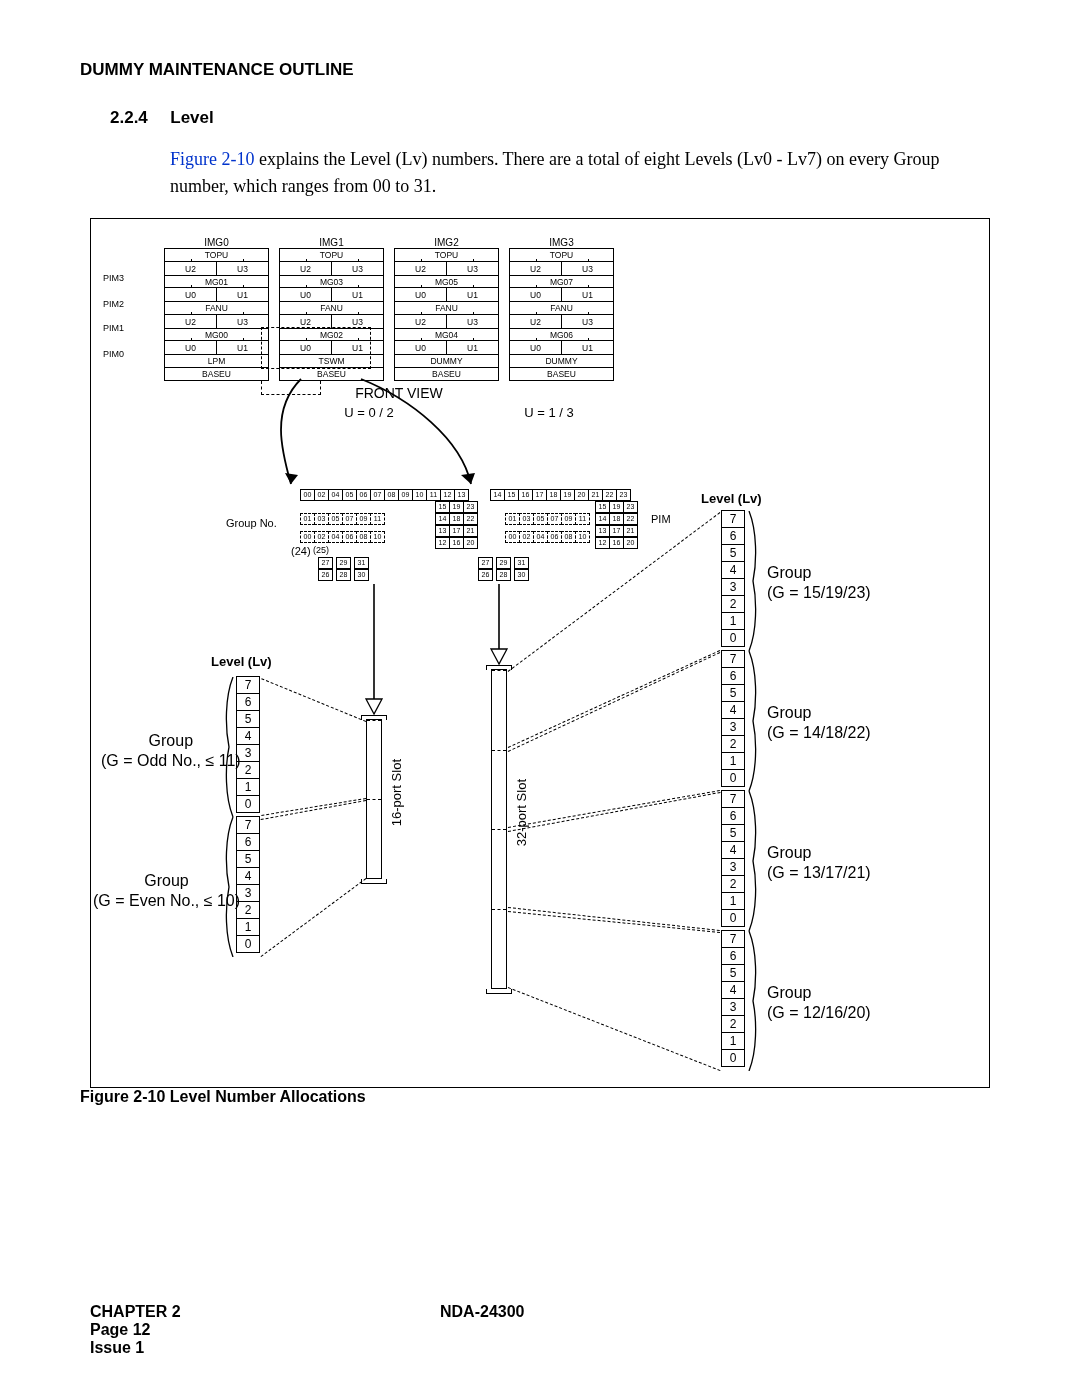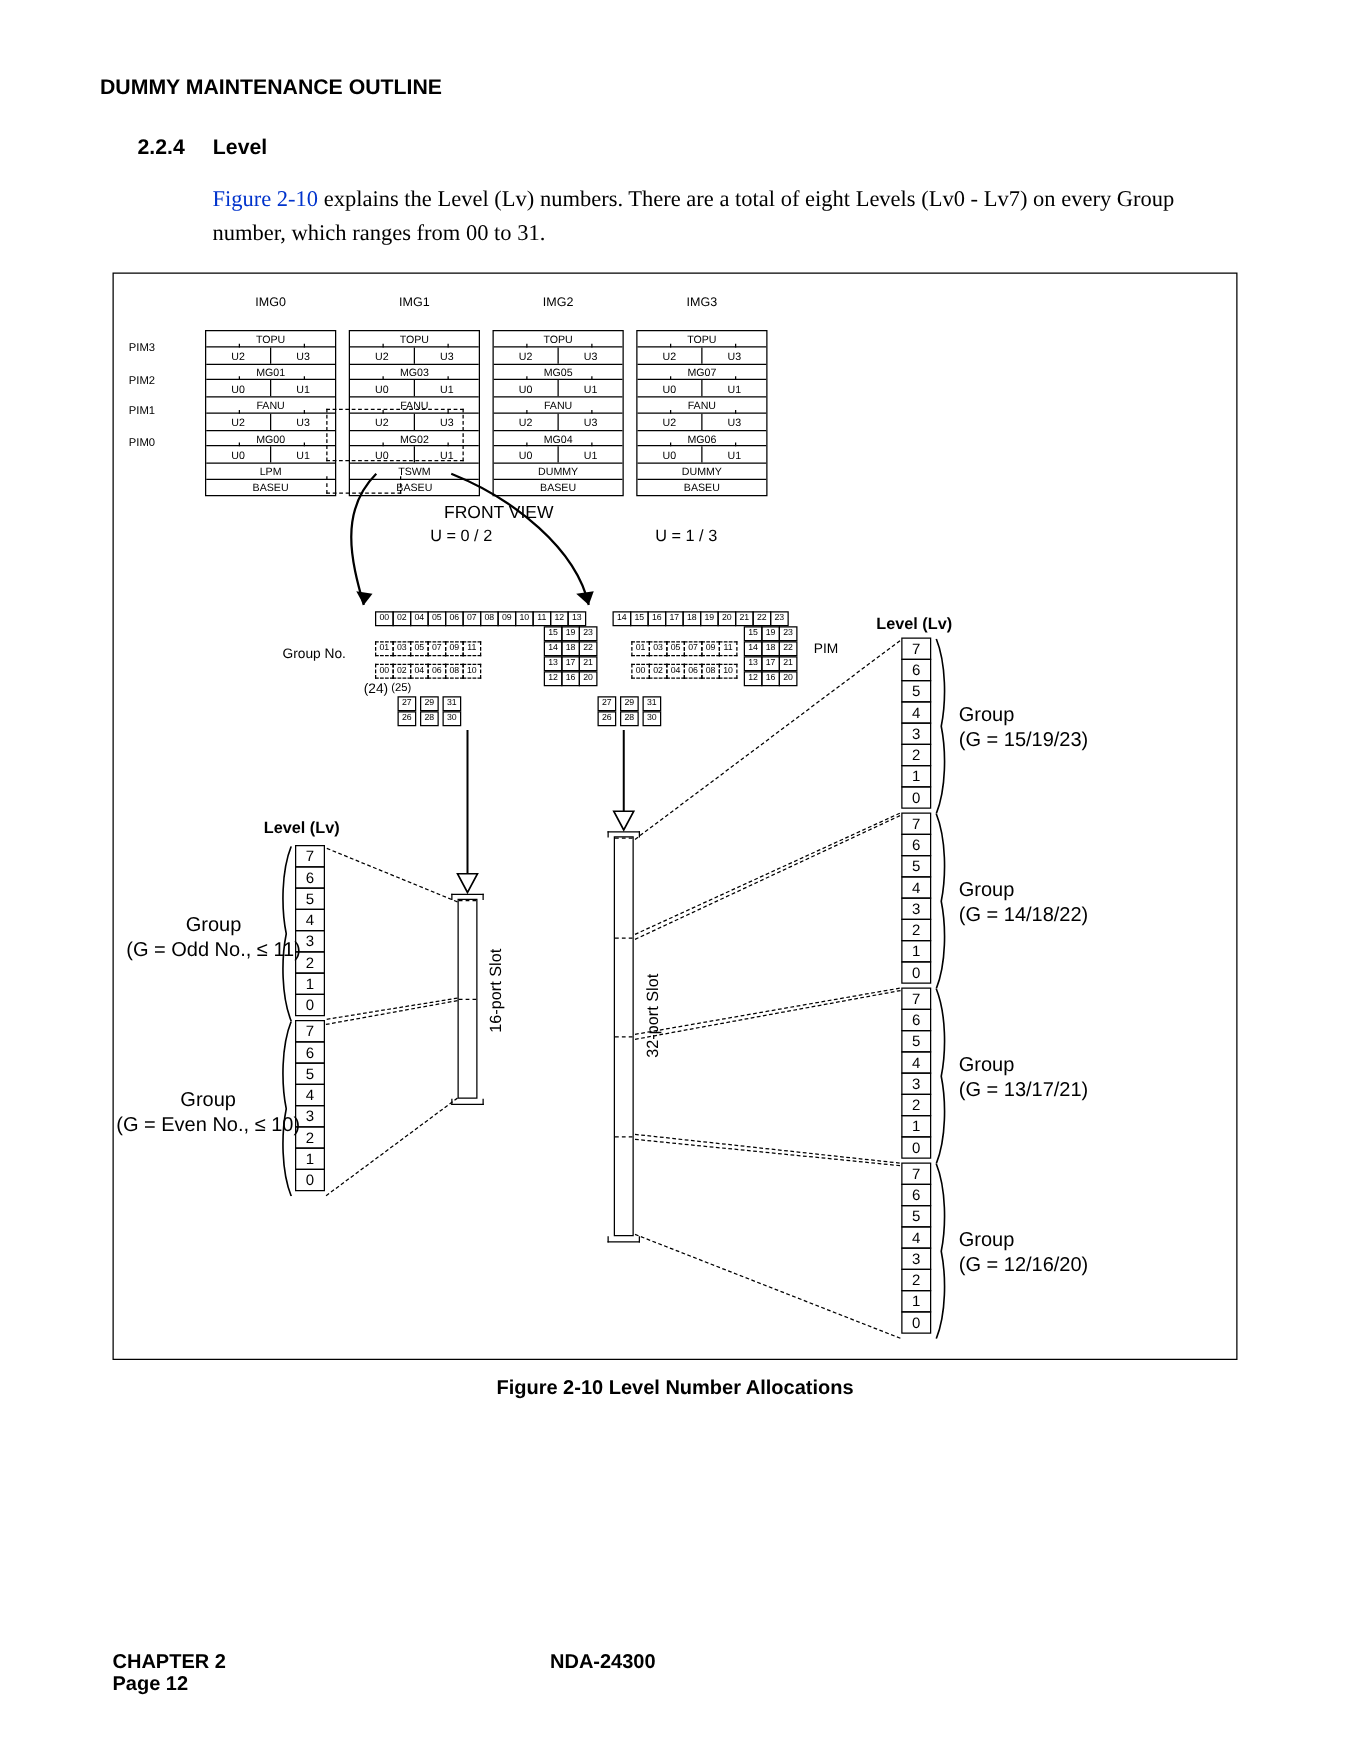--- a/index.html
+++ b/index.html
@@ -18,36 +18,36 @@
   .body-para { font-family: "Times New Roman", serif; font-size: 18px; margin: 18px 0 18px 90px; line-height: 1.5; max-width: 820px; }
   .fig-ref { color: #0033cc; }
   .figure-box {
     border: 1px solid #000;
     width: 900px;
     height: 870px;
     margin: 10px auto 0 auto;
     position: relative;
     padding: 14px 18px;
   }
-  .fig-caption { text-align: center; font-weight: bold; font-size: 16px; margin-top: 14px; }
+  .fig-caption { font-weight: bold; font-size: 16px; }
   .footer {
     position: absolute;
     left: 90px;
     bottom: 40px;
     width: 900px;
     font-weight: bold;
     font-size: 16px;
   }
   .footer-right { position: absolute; left: 350px; top: 0; }
   .fig-top-text { font-size: 16.5px; text-align: left; margin-left: 18px; margin-bottom: 6px; }
 
   
   .img-row { display: flex; gap: 10px; margin-left: 55px; margin-top: 4px; }
   .img-col { width: 105px; }
-  .img-label { text-align: center; font-size: 10px; margin-bottom: 16px; }
+  .img-label { text-align: center; font-size: 10px; margin-bottom: 0; }
   .img-stack { border: 1px solid #000; }
   .img-cell { border-top: 1px solid #000; font-size: 8.5px; text-align: center; padding: 1px 0; position: relative; }
   .img-cell:first-child { border-top: none; }
   .u-row { display: flex; height: 14px; }
   .u-half { flex: 1; font-size: 8.5px; text-align: center; border-right: 1px solid #000; line-height: 14px; position: relative; }
   .u-half:last-child { border-right: none; }
   .u-half .tick { position:absolute; left:50%; top:-3px; width:1px; height:3px; background:#000; }
   .mg-row { height: 12px; font-size: 8.5px; text-align: center; line-height: 12px; border-top: 1px solid #000; }
   .pim-labels { position: absolute; left: 12px; top: 50px; font-size: 9px; line-height: 14px; }
   .pim-labels div { height: 14px; margin-bottom: 0; }
@@ -535,14 +535,15 @@
     <div class="fan" style="left: 417px; top: 688px; width: 213.244px; transform: rotate(6.19183deg);"></div>
     <div class="fan" style="left: 417px; top: 692px; width: 213.038px; transform: rotate(5.65707deg);"></div>
     <div class="fan" style="left: 417px; top: 768px; width: 227.669px; transform: rotate(21.3808deg);"></div>
   </div>
 
 <div class="fig-caption">Figure 2-10   Level Number Allocations</div>
 
 <div class="footer">
   <div>CHAPTER 2</div>
   <div>Page 12</div>
+  <div>Issue 1</div>
   <div class="footer-right">NDA-24300</div>
 </div>
 
 </body></html>

